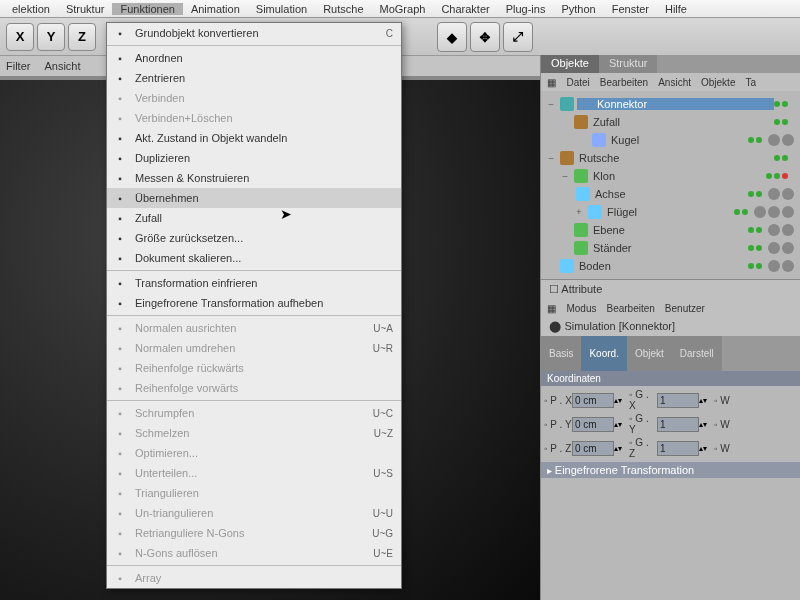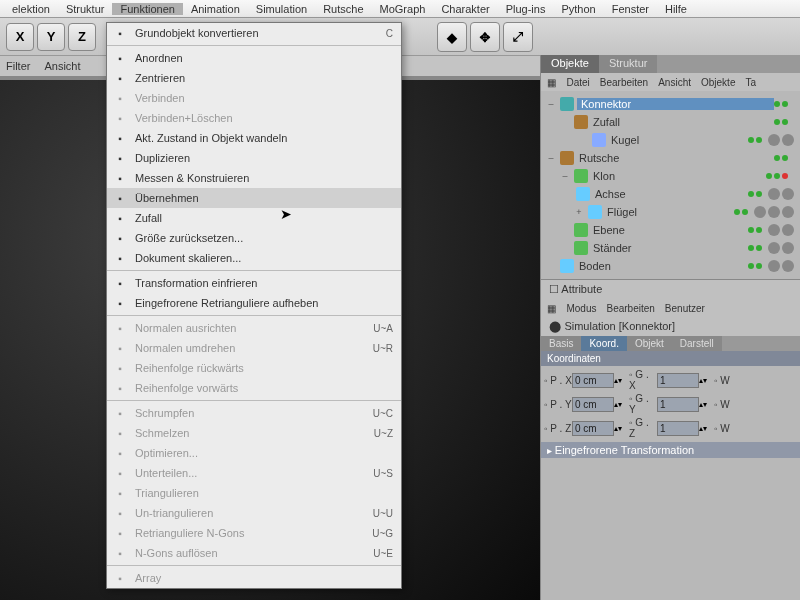--- a/index.html
+++ b/index.html
@@ -24,27 +24,27 @@
 .panel-tabs { display: flex; background: #999; height: 18px; }
 .panel-tab { padding: 2px 10px; color: #ddd; background: #888; }
 .panel-tab.active { background: #6a6a6a; color: #fff; }
 .panel-menu { display: flex; background: #c0c0c0; height: 18px; padding: 0 6px; align-items: center; }
 .panel-menu span { margin-right: 10px; color: #333; font-size: 10px; }
 .objtree { background: #b8b8b8; padding: 4px 0; }
 .objrow { display: flex; align-items: center; height: 18px; padding-left: 4px; }
 .objrow .expand { width: 12px; text-align: center; color: #555; font-size: 9px; }
 .objrow .oicon { width: 14px; height: 14px; margin: 0 3px; border-radius: 2px; }
 .objrow .oname { flex: 1; color: #333; padding-left: 2px; }
-.objrow .oname.sel { background: #6090c0; color: #fff; padding: 0 4px; }
+.objrow .oname.sel { background: #6090c0; color: #fff; padding: 0 20px; }
 .objrow .dots { display: flex; gap: 2px; margin-right: 6px; }
 .dot { width: 6px; height: 6px; border-radius: 50%; }
 .attr-panel { background: #b8b8b8; border-top: 1px solid #888; }
 .attr-head { padding: 3px 8px; color: #333; background: #c0c0c0; }
 .attr-tabs { display: flex; background: #999; }
-.attr-tab { padding: 2px 8px; color: #ddd; background: #888; font-size: 10px; }
+.attr-tab { padding: 12px 8px; color: #ddd; background: #888; font-size: 10px; }
 .attr-tab.active { background: #5a7a9a; color: #fff; }
 .attr-section { background: #808898; color: #fff; padding: 2px 6px; font-size: 10px; }
 .coord-grid { display: grid; grid-template-columns: 1fr 1fr 1fr; gap: 2px; padding: 3px; background: #b8b8b8; }
 .coord-cell { display: flex; align-items: center; }
 .coord-cell label { width: 28px; font-size: 10px; color: #333; }
 .coord-cell input { width: 42px; background: #9ca4b0; border: 1px solid #777; font-size: 10px; padding: 1px 2px; color: #222; }
 .cursor { position: absolute; left: 280px; top: 206px; font-size: 14px; z-index: 20; }
 .toolbar-right { position: absolute; right: 264px; top: 22px; display: flex; }
 .toolbar-right .toolbtn { width: 30px; height: 30px; }
 </style>
@@ -136,21 +136,21 @@
       <span class="dicon">▪</span>
       <span class="dlabel">Dokument skalieren...</span>
     </div>
     <div class="dropdown-sep"></div>
     <div class="dropdown-item">
       <span class="dicon">▪</span>
       <span class="dlabel">Transformation einfrieren</span>
     </div>
     <div class="dropdown-item">
       <span class="dicon">▪</span>
-      <span class="dlabel">Eingefrorene Retrianguliere aufheben</span>
+      <span class="dlabel">Eingefrorene Transformation aufheben</span>
     </div>
     <div class="dropdown-sep"></div>
     <div class="dropdown-item disabled">
       <span class="dicon">▪</span>
       <span class="dlabel">Normalen ausrichten</span>
       <span class="dshort">U~A</span>
     </div>
     <div class="dropdown-item disabled">
       <span class="dicon">▪</span>
       <span class="dlabel">Normalen umdrehen</span>

